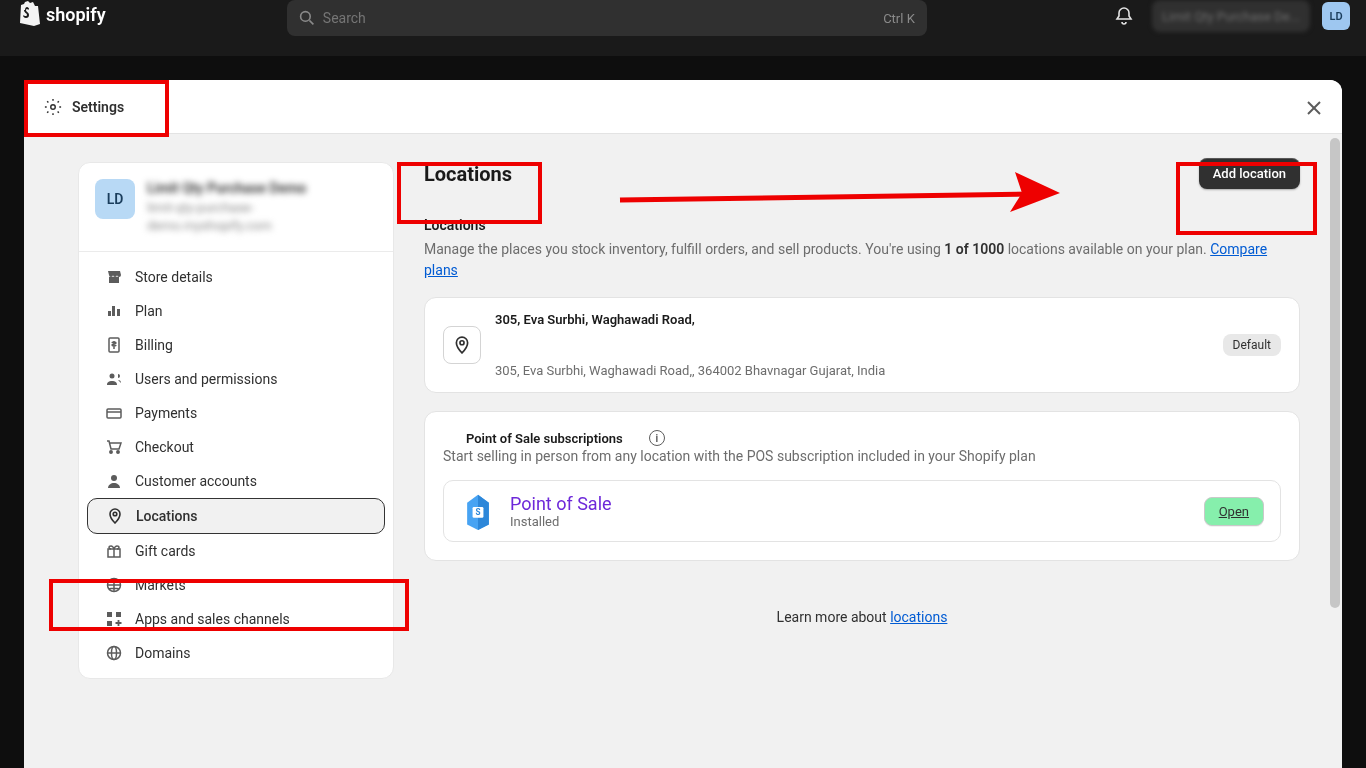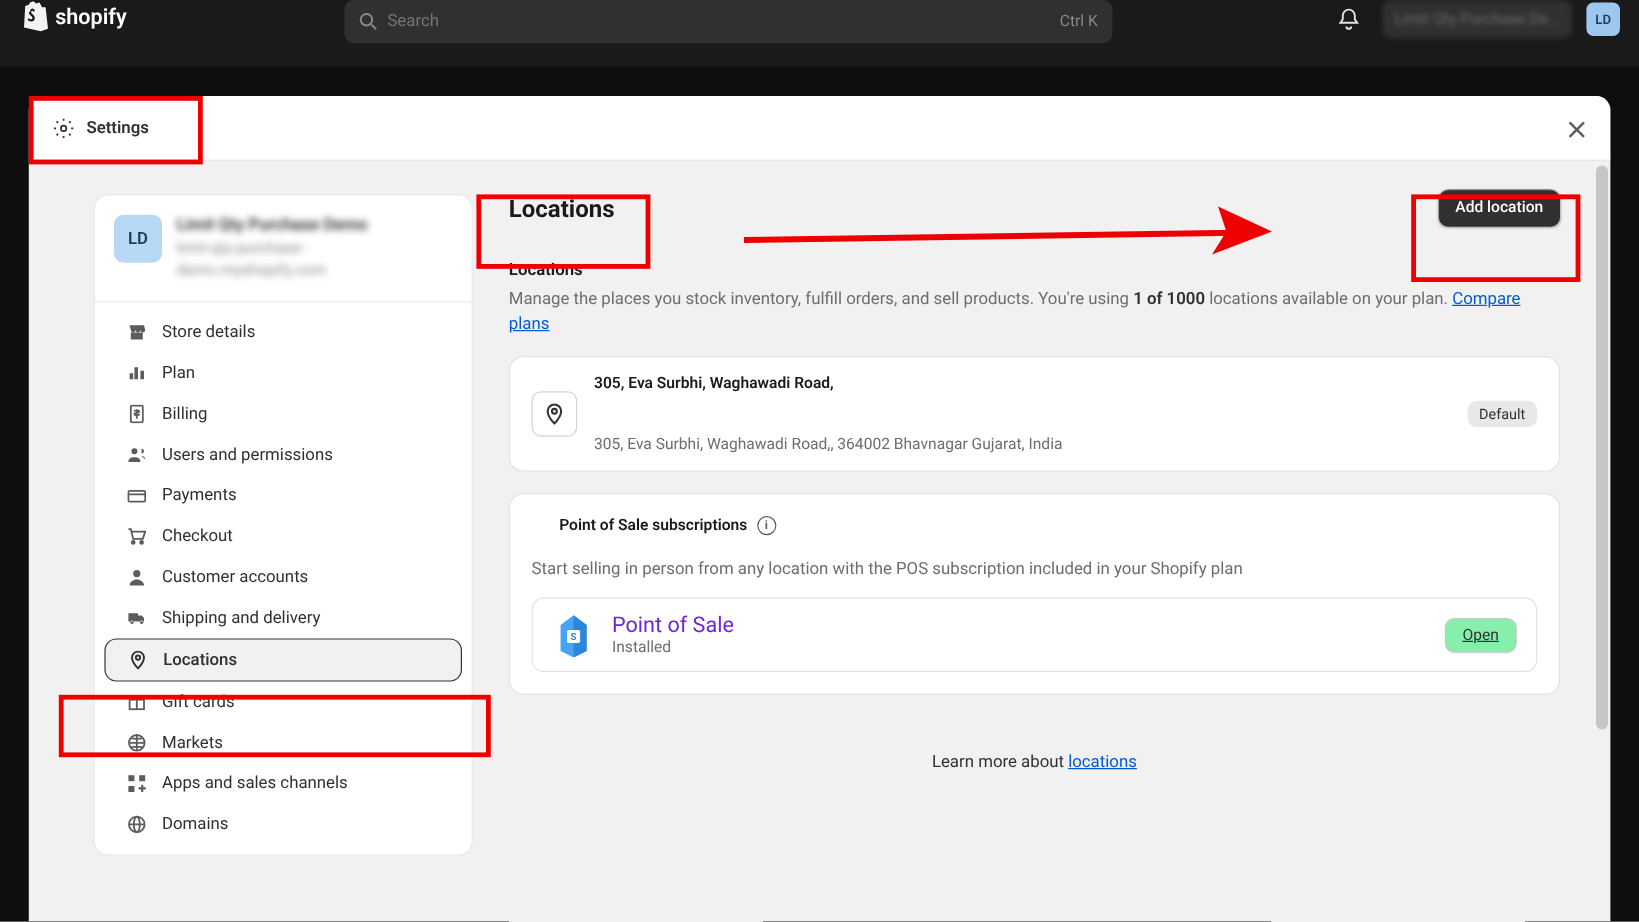--- a/index.html
+++ b/index.html
@@ -56,21 +56,21 @@
     
     .card { background: #fff; border: 1px solid #e3e3e3; border-radius: 12px; padding: 14px 18px; margin-bottom: 18px; }
     .loc-row { display: flex; align-items: center; gap: 14px; }
     .loc-icon-box { width: 38px; height: 38px; border: 1px solid #d4d4d4; border-radius: 8px; display: flex; align-items: center; justify-content: center; flex-shrink: 0; }
     .loc-text { flex: 1; }
     .loc-title { font-size: 13px; font-weight: 600; color: #1a1a1a; }
     .loc-addr { font-size: 13px; color: #6d6d6d; margin-top: 36px; }
     .badge { background: #e8e8e8; color: #303030; font-size: 12px; padding: 4px 10px; border-radius: 8px; }
     
     .pos-card { background: #fff; border: 1px solid #e3e3e3; border-radius: 12px; padding: 18px; }
-    .pos-head { display: flex; align-items: center; gap: 8px; font-size: 13px; font-weight: 600; color: #1a1a1a; margin-bottom: 20px; padding-left: 23px; }
+    .pos-head { display: flex; align-items: center; gap: 26px; font-size: 13px; font-weight: 600; color: #1a1a1a; margin-bottom: 2px; padding-left: 23px; }
     .info-circle { width: 16px; height: 16px; border: 1.5px solid #5c5c5c; border-radius: 50%; display: flex; align-items: center; justify-content: center; font-size: 10px; color: #5c5c5c; font-weight: 700; }
     .pos-desc { font-size: 14px; color: #6d6d6d; margin-bottom: 16px; }
     .pos-inner { border: 1px solid #e3e3e3; border-radius: 10px; padding: 12px 16px; display: flex; align-items: center; gap: 14px; }
     .pos-logo { width: 36px; height: 36px; display: flex; align-items: center; justify-content: center; }
     .pos-info { flex: 1; }
     .pos-name { font-size: 18px; font-weight: 400; color: #6d28d9; }
     .pos-status { font-size: 13px; color: #6d6d6d; }
     .open-btn { background: #86efac; border: 1px solid #c9c9c9; border-radius: 8px; padding: 6px 14px; font-size: 13px; cursor: pointer; color: #303030; box-shadow: 0 1px 0 rgba(0,0,0,0.05); text-decoration: underline; }
     
     .learn-more { text-align: center; font-size: 14px; color: #303030; margin-top: 48px; padding-bottom: 40px; }
@@ -201,28 +201,20 @@
               <span>Checkout</span>
             </div>
           <div class="nav-item">
               <span class="nav-icon">
                 <svg width="16" height="16" viewBox="0 0 16 16" fill="#5c5c5c">
                   <circle cx="8" cy="5" r="3"></circle>
                   <path d="M2 15c0-3 3-5 6-5s6 2 6 5"></path>
                 </svg>
               </span>
               <span>Customer accounts</span>
-            </div>
-          <div class="nav-item">
-              <span class="nav-icon">
-                <svg width="16" height="16" viewBox="0 0 16 16" fill="#5c5c5c">
-                  <path d="M1 4h8v7H1zM9 6h3l2 2v3h-5zM4 13a1.5 1.5 0 100-3 1.5 1.5 0 000 3zM12 13a1.5 1.5 0 100-3 1.5 1.5 0 000 3z"></path>
-                </svg>
-              </span>
-              <span>Shipping and delivery</span>
             </div>
           <div class="nav-item active">
               <span class="nav-icon">
                 <svg width="16" height="16" viewBox="0 0 16 16" fill="none" stroke="#303030" stroke-width="1.6">
                   <path d="M8 15s5-5 5-9a5 5 0 00-10 0c0 4 5 9 5 9z"></path>
                   <circle cx="8" cy="6" r="1.8"></circle>
                 </svg>
               </span>
               <span>Locations</span>
             </div>

